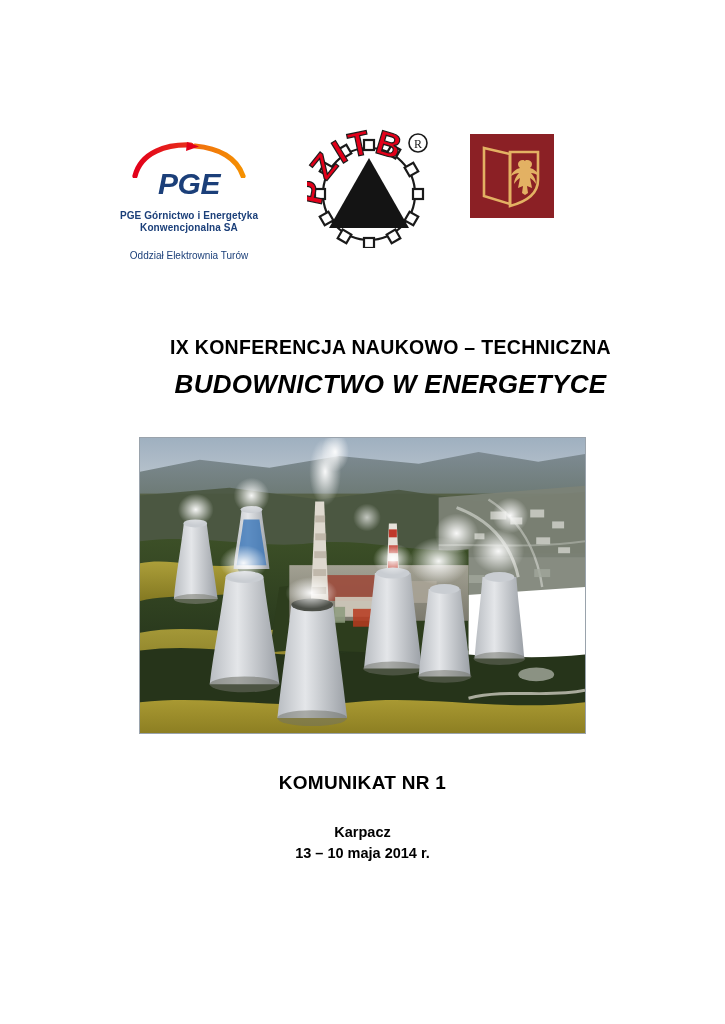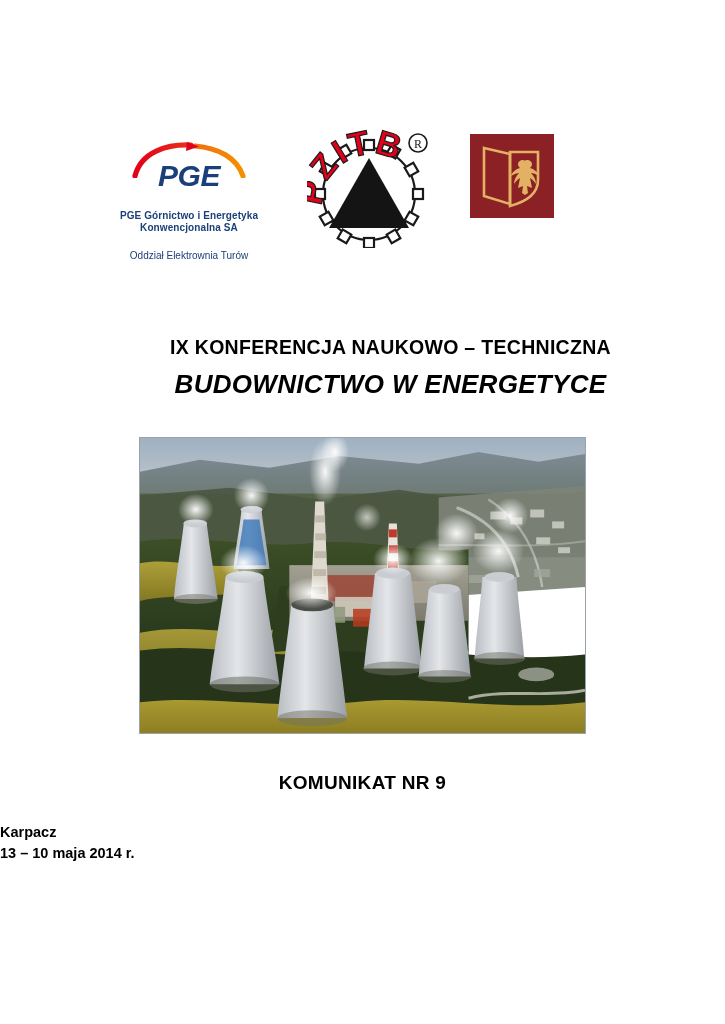--- a/index.html
+++ b/index.html
@@ -35,21 +35,21 @@
   .pge-mark {
     position: relative;
     width: 120px;
     height: 62px;
     margin: 0 auto 6px auto;
   }
   .pge-arc-svg { display: block; }
   .pge-word {
     position: absolute;
     left: 0;
-    top: 19px;
+    top: 27px;
     width: 120px;
     text-align: center;
     font-family: "Liberation Sans", sans-serif;
     font-style: italic;
     font-weight: bold;
     font-size: 30px;
     letter-spacing: -0.5px;
     color: #1b3f79;
     line-height: 1;
   }
@@ -149,20 +149,21 @@
     font-size: 19px;
     font-weight: bold;
     color: #000000;
     letter-spacing: 0.3px;
   }
   .place-block {
     position: absolute;
     top: 822px;
     left: 0;
     width: 725px;
+    text-align: center;
     font-size: 14.5px;
     font-weight: bold;
     color: #000000;
     line-height: 1.45;
   }
   .place-block span { display: block; }
 </style>
 </head>
 <body>
 
@@ -426,18 +427,18 @@
       <ellipse cx="360" cy="114" rx="26" ry="22" fill="url(#steamG)"></ellipse>
       <ellipse cx="372" cy="78" rx="18" ry="18" fill="url(#steamG)"></ellipse>
       <ellipse cx="228" cy="80" rx="14" ry="14" fill="url(#steamG)" opacity="0.7"></ellipse>
     </g>
 
     <path d="M330 262 C370 252, 410 262, 447 254" stroke="#d6d3c8" stroke-width="3" fill="none" opacity="0.75"></path>
     <ellipse cx="398" cy="238" rx="18" ry="7" fill="#cfd2c9" opacity="0.6"></ellipse>
   </svg>
 </div>
 
-<div class="komunikat">KOMUNIKAT NR 9</div>
+<div class="komunikat">KOMUNIKAT NR 1</div>
 
 <div class="place-block">
   <span>Karpacz</span>
   <span>13 – 10 maja 2014 r.</span>
 </div>
 
 </body></html>

